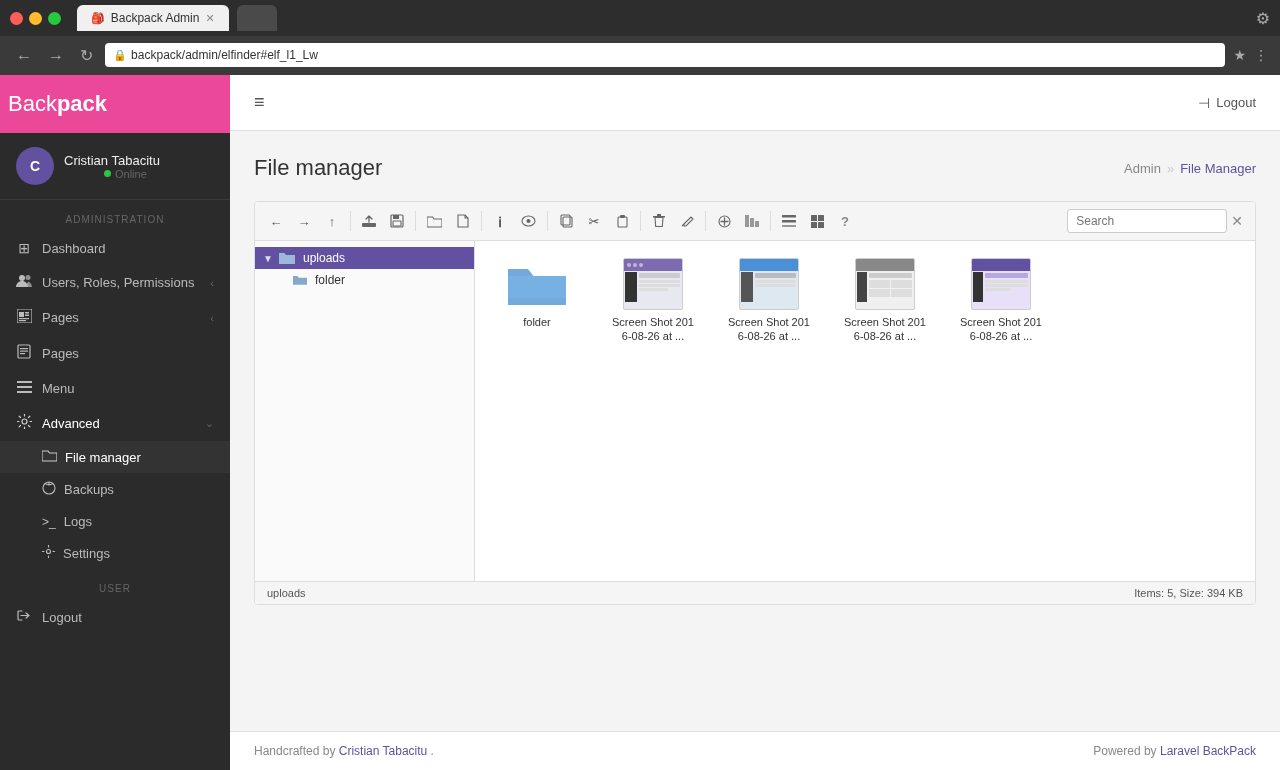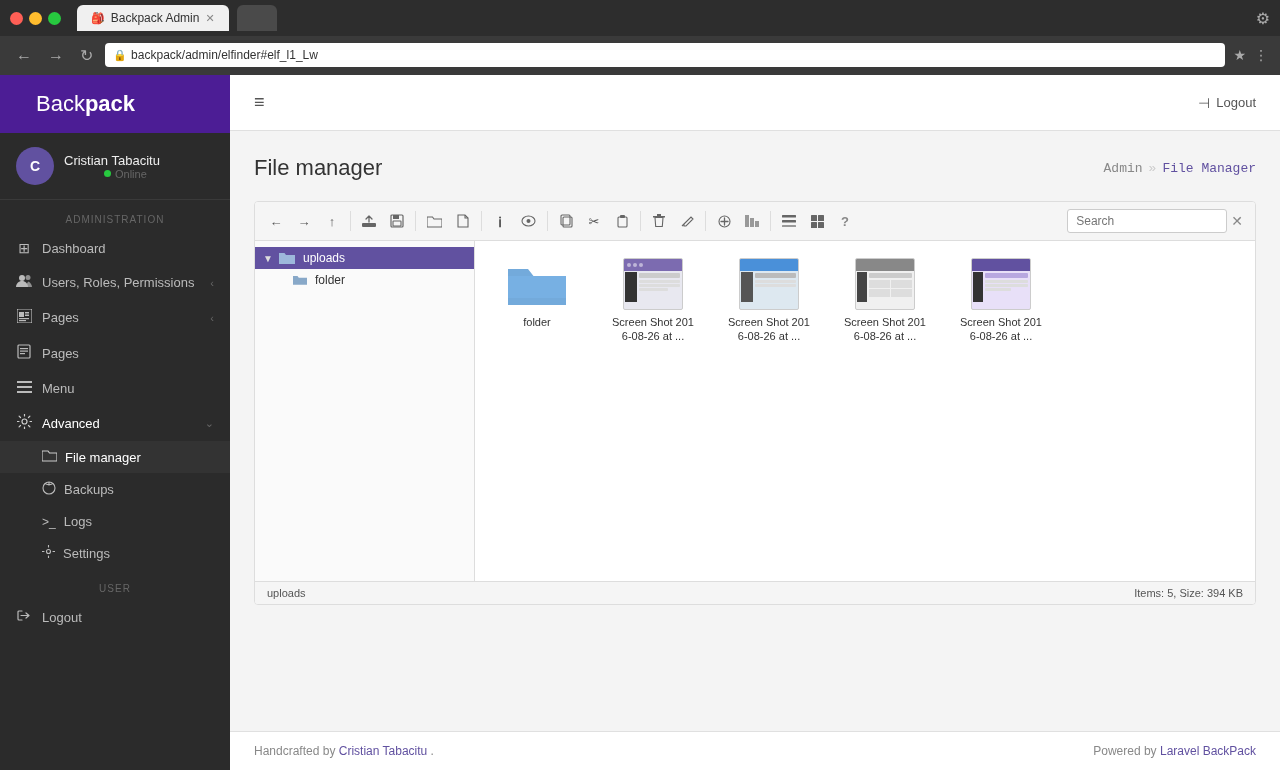--- a/index.html
+++ b/index.html
@@ -20,21 +20,21 @@
     .nav-btn { color: #aaa; font-size: 16px; cursor: pointer; background: none; border: none; padding: 2px 4px; }
     .address-box { background: white; border-radius: 4px; flex: 1; height: 24px; display: flex; align-items: center; padding: 0 8px; font-size: 12px; color: #333; }
     .address-icon { color: #5a7fc1; margin-right: 4px; font-size: 11px; }
     .address-bar-icons { display: flex; gap: 8px; color: #aaa; font-size: 14px; }
 
     
     .app { display: flex; flex: 1; overflow: hidden; }
 
     
     .sidebar { width: 230px; background: #2b2b2b; color: #ccc; flex-shrink: 0; display: flex; flex-direction: column; overflow-y: auto; }
-    .sidebar-logo { background: #4c1d95; padding: 16px 36px; display: flex; align-items: center; }
+    .sidebar-logo { background: #ec4899; padding: 16px 8px; display: flex; align-items: center; }
     .sidebar-logo-text { font-size: 22px; font-weight: 300; color: white; }
     .sidebar-logo-text strong { font-weight: 700; }
     .sidebar-user { padding: 14px 16px; display: flex; align-items: center; gap: 10px; border-bottom: 1px solid #3a3a3a; }
     .user-avatar { width: 38px; height: 38px; border-radius: 50%; background: #6151a0; display: flex; align-items: center; justify-content: center; color: white; font-size: 14px; font-weight: 600; }
     .user-info .name { color: #eee; font-size: 13px; font-weight: 500; }
     .user-info .status { font-size: 11px; color: #666; display: flex; align-items: center; gap: 4px; margin-left: 40px; }
     .status-dot { width: 7px; height: 7px; border-radius: 50%; background: #27c93f; display: inline-block; }
     .sidebar-section-label { padding: 14px 16px 6px; font-size: 10px; color: #666; text-transform: uppercase; letter-spacing: 1px; text-align: center; }
     .sidebar-item { display: flex; align-items: center; padding: 9px 16px; cursor: pointer; color: #bbb; font-size: 13px; gap: 10px; position: relative; }
     .sidebar-item.active { color: white; }
@@ -47,21 +47,21 @@
     .main { flex: 1; display: flex; flex-direction: column; overflow: hidden; }
     .topbar { background: white; border-bottom: 1px solid #e0e0e0; height: 56px; display: flex; align-items: center; padding: 0 24px; gap: 12px; flex-shrink: 0; }
     .hamburger { font-size: 18px; color: #555; cursor: pointer; }
     .topbar-right { margin-left: auto; display: flex; align-items: center; gap: 12px; }
     .logout-btn { display: flex; align-items: center; gap: 6px; color: #555; font-size: 13px; cursor: pointer; }
     .logout-icon { font-size: 14px; }
 
     .content-area { flex: 1; padding: 24px; overflow: auto; background: #f4f4f4; }
     .content-header { display: flex; align-items: center; justify-content: space-between; margin-bottom: 20px; }
     .page-title { font-size: 22px; font-weight: 300; color: #333; }
-    .breadcrumb { display: flex; align-items: center; gap: 6px; font-size: 13px; color: #888; font-family: Liberation Mono, monospace; }
+    .breadcrumb { display: flex; align-items: center; gap: 6px; font-size: 13px; color: #888; }
     .breadcrumb-sep { color: #ccc; }
     .breadcrumb-current { color: #6151a0; }
 
     
     .file-manager { background: white; border: 1px solid #ddd; border-radius: 4px; overflow: hidden; }
     .fm-toolbar { background: #f5f5f5; border-bottom: 1px solid #ddd; padding: 6px 8px; display: flex; align-items: center; gap: 2px; }
     .fm-btn { background: none; border: 1px solid transparent; border-radius: 3px; padding: 3px 5px; cursor: pointer; color: #555; font-size: 13px; display: inline-flex; align-items: center; justify-content: center; min-width: 26px; height: 26px; }
     .fm-separator { width: 1px; height: 20px; background: #ddd; margin: 0 3px; }
     .fm-search { margin-left: auto; display: flex; align-items: center; }
     .fm-search-input { border: 1px solid #ccc; border-radius: 3px; padding: 2px 8px; font-size: 12px; height: 24px; width: 160px; }

